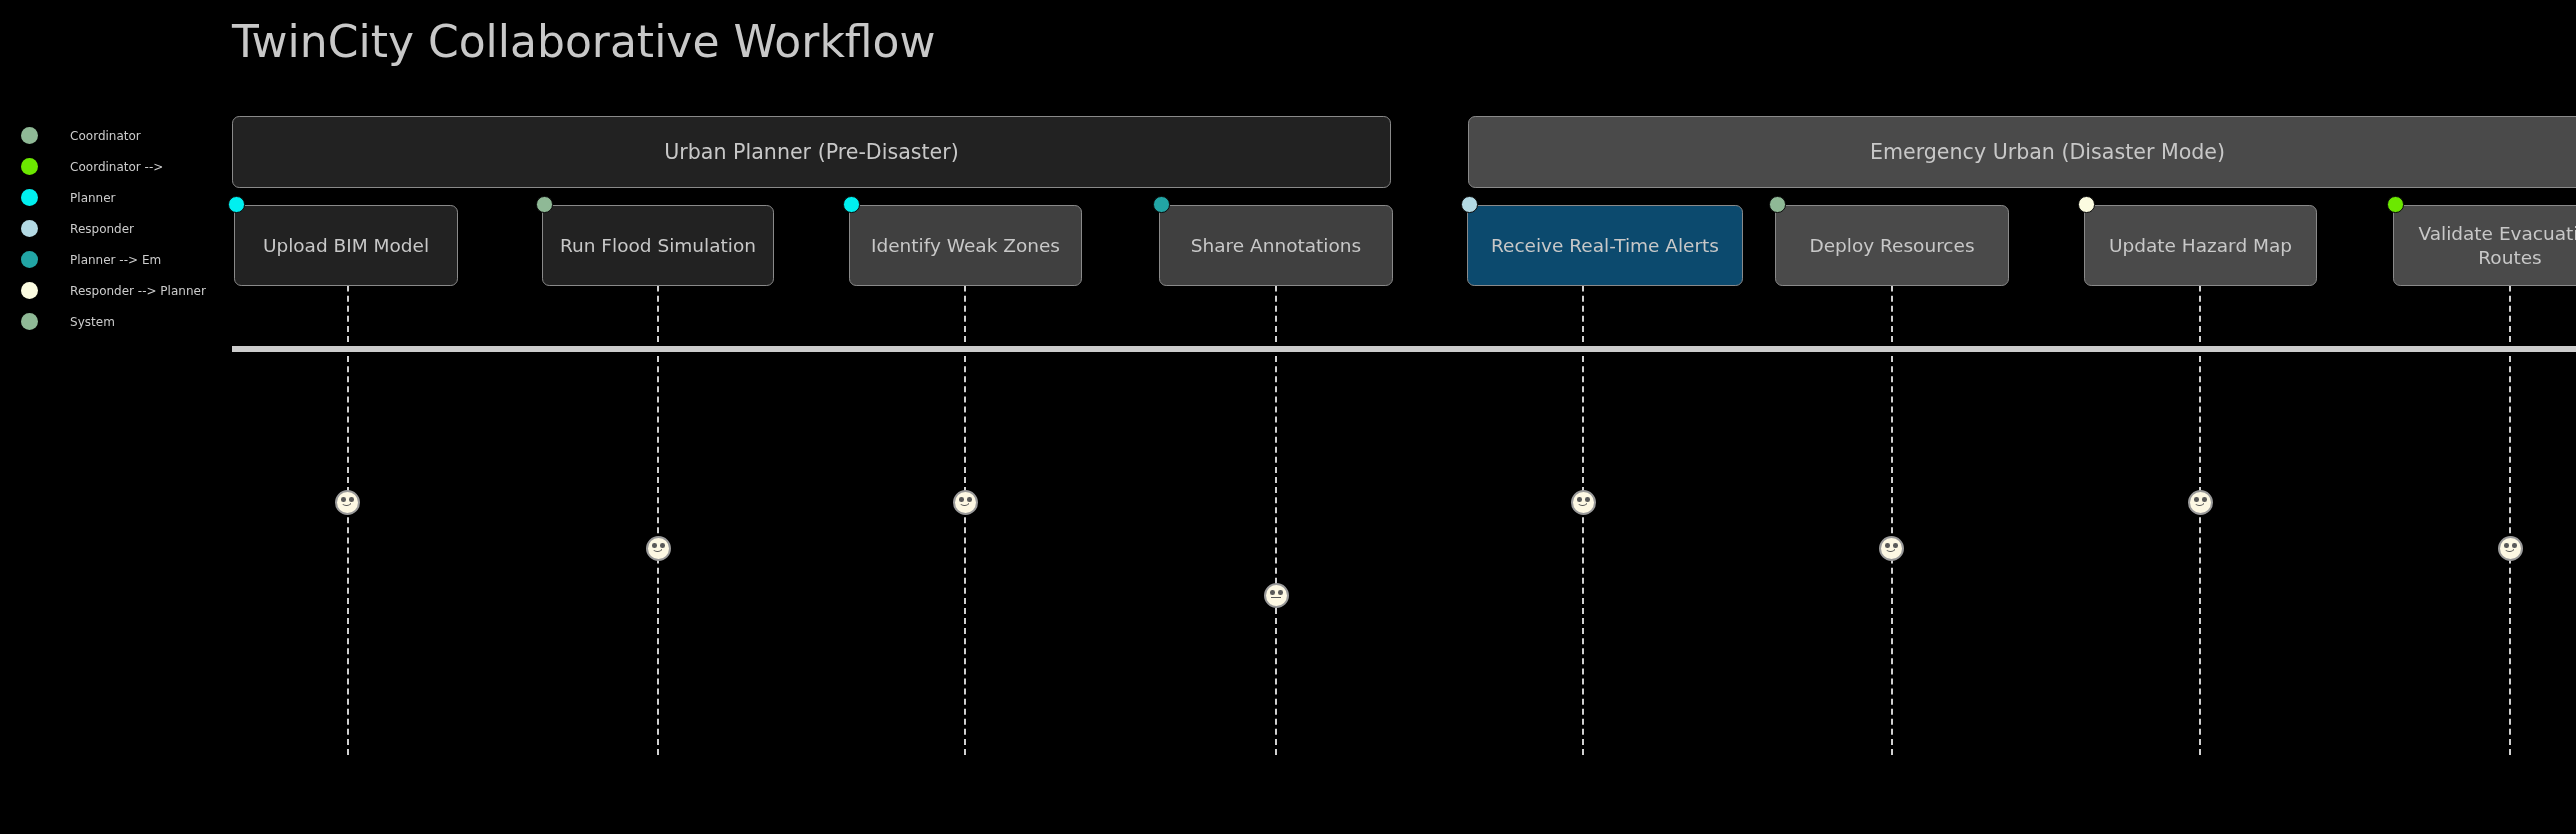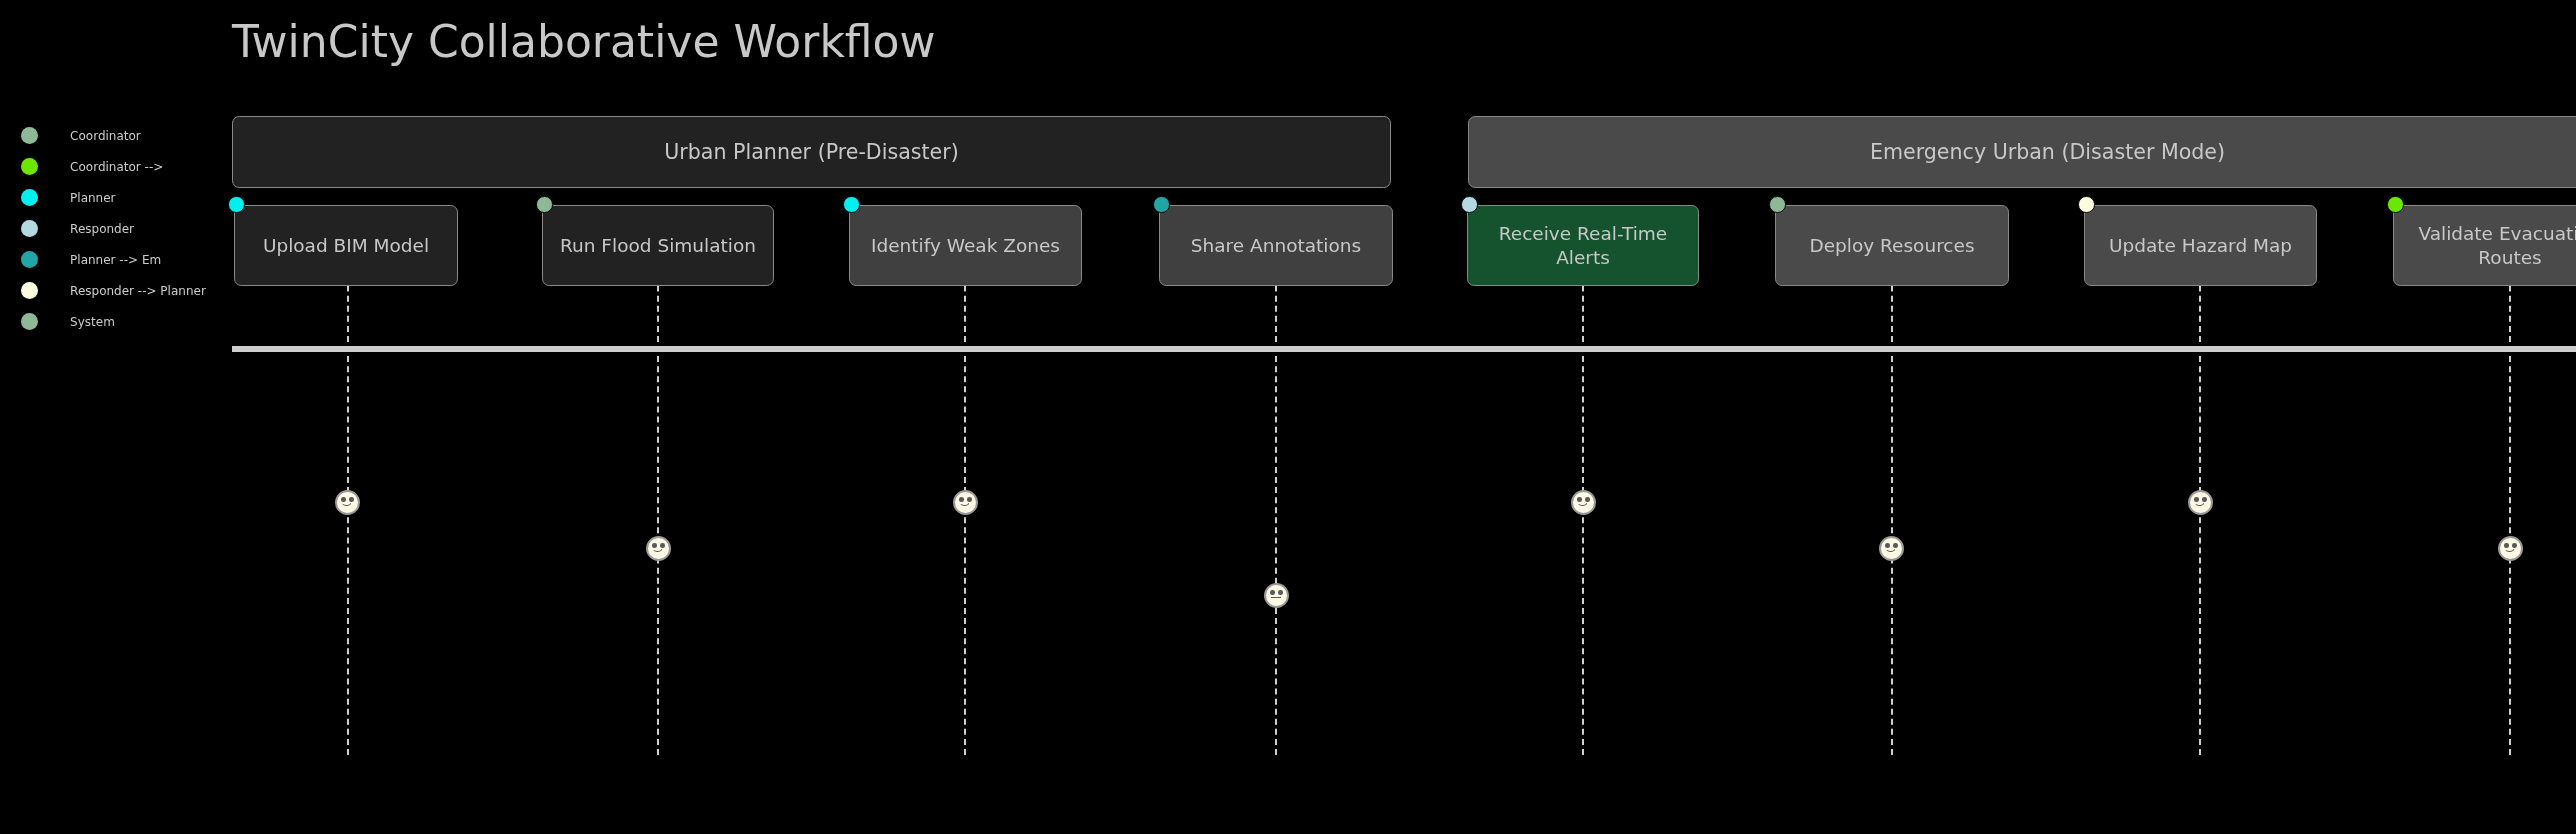--- a/index.html
+++ b/index.html
@@ -244,21 +244,21 @@
       </div>
       <div class="task-dot" style="left: 536px; top: 196px; background: rgb(143, 185, 150);"></div>
       <div class="task-box" style="left: 849px; top: 205px; width: 233px; height: 81px; background: #404040;">
         <div class="task-label">Identify Weak Zones</div>
       </div>
       <div class="task-dot" style="left: 843px; top: 196px; background: rgb(0, 240, 240);"></div>
       <div class="task-box" style="left: 1159px; top: 205px; width: 234px; height: 81px; background: #404040;">
         <div class="task-label">Share Annotations</div>
       </div>
       <div class="task-dot" style="left: 1153px; top: 196px; background: rgb(34, 165, 165);"></div>
-      <div class="task-box" style="left: 1467px; top: 205px; width: 232px; height: 81px; background: #14532d;">
+      <div class="task-box" style="left: 1467px; top: 205px; width: 276px; height: 81px; background: #0c4a6e;">
         <div class="task-label">Receive Real-Time Alerts</div>
       </div>
       <div class="task-dot" style="left: 1461px; top: 196px; background: rgb(179, 217, 227);"></div>
       <div class="task-box" style="left: 1775px; top: 205px; width: 234px; height: 81px; background: rgb(74, 74, 74);">
         <div class="task-label">Deploy Resources</div>
       </div>
       <div class="task-dot" style="left: 1769px; top: 196px; background: rgb(143, 185, 150);"></div>
       <div class="task-box" style="left: 2084px; top: 205px; width: 233px; height: 81px; background: rgb(74, 74, 74);">
         <div class="task-label">Update Hazard Map</div>
       </div>

